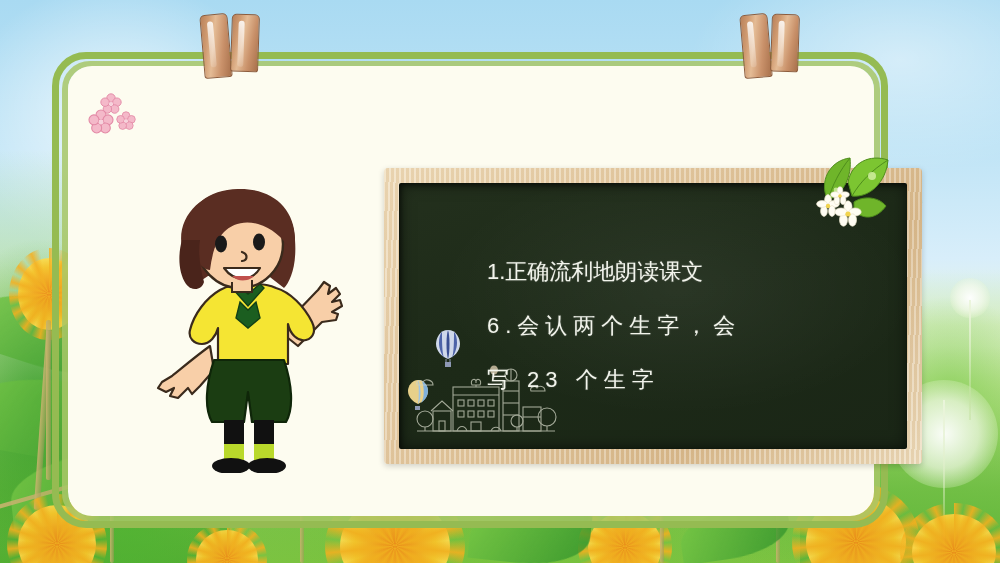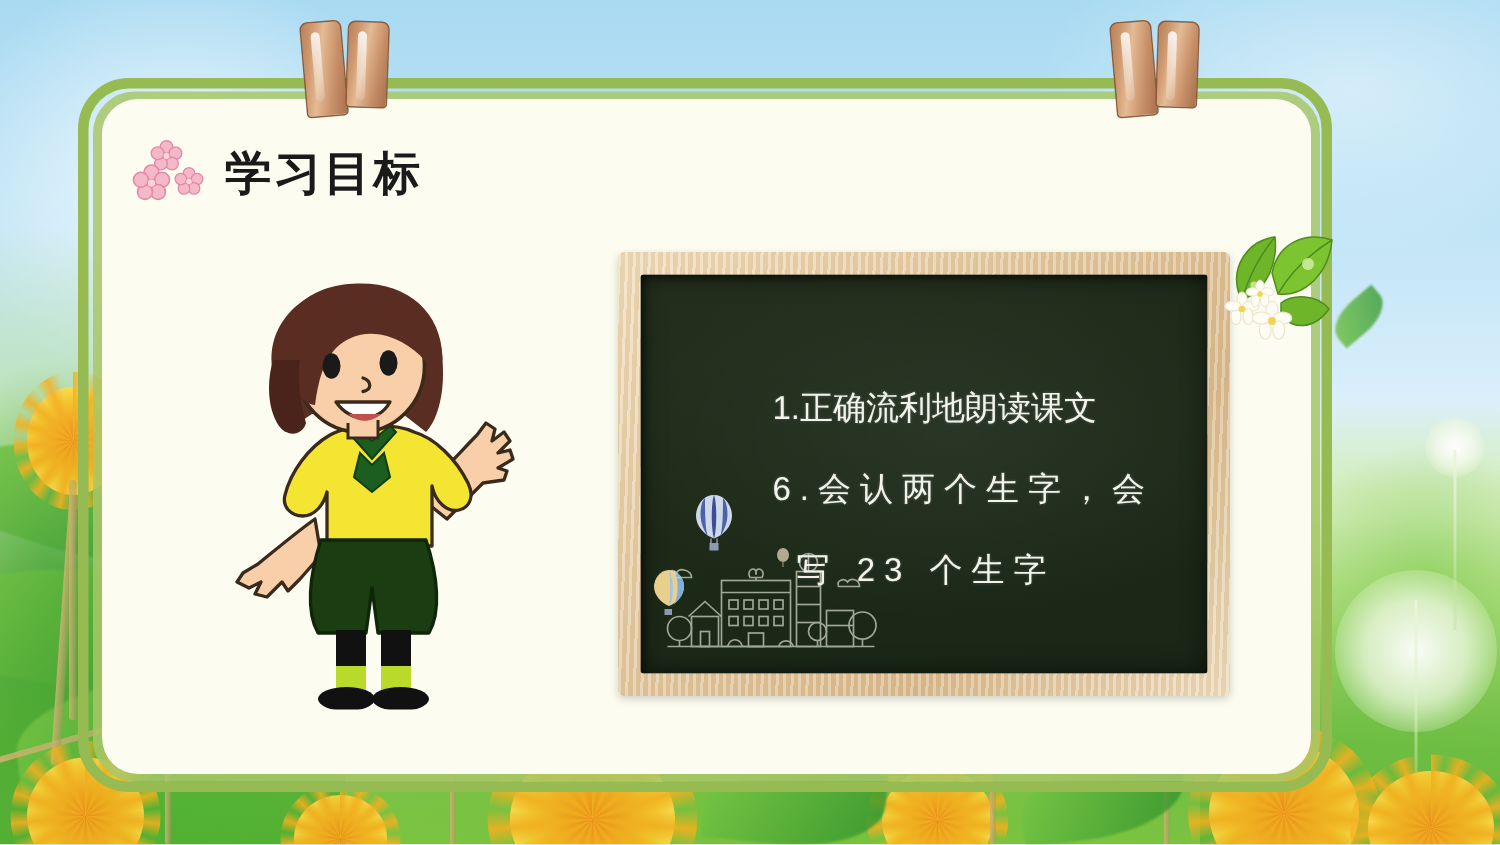--- a/index.html
+++ b/index.html
@@ -180,22 +180,22 @@
     line-height: 1;
     white-space: nowrap;
   }
 
   
   .girl { position: absolute; left: 148px; top: 178px; width: 215px; height: 295px; }
 
   
   .board-wrap {
     position: absolute;
-    left: 412px; top: 168px;
-    width: 408px; height: 296px;
+    left: 384px; top: 168px;
+    width: 538px; height: 296px;
   }
   .board-frame {
     position: absolute; inset: 0;
     border-radius: 4px;
     background:
       repeating-linear-gradient(92deg, rgba(255,255,255,0.28) 0 2px, rgba(190,150,100,0.13) 2px 5px),
       linear-gradient(135deg, #efdcba 0%, #e2c79e 40%, #d8b98c 70%, #eddcbd 100%);
     box-shadow: 0 2px 6px rgba(0,0,0,0.18);
   }
   .board-inner {
@@ -219,21 +219,21 @@
     font-size: 22px;
     line-height: 1;
     margin-bottom: 32px;
     text-align: left;
     padding-left: 88px;
     text-shadow: 0 0 2px rgba(255,255,255,0.25);
     white-space: nowrap;
   }
   .board-line.l1 { letter-spacing: 0px; }
   .board-line.l2 { letter-spacing: 6px; }
-  .board-line.l3 { letter-spacing: 6px; margin-left: 16px; }
+  .board-line.l3 { letter-spacing: 6px; }
 
   
   .doodle { position: absolute; left: 12px; bottom: 6px; width: 150px; height: 120px; }
 
   
   .balloon { position: absolute; }
 
   
   .board-deco { position: absolute; left: 396px; top: 152px; width: 96px; height: 86px; }
 </style>
@@ -328,21 +328,20 @@
             <circle cx="12" cy="5.5" r="4.6"></circle>
               <circle cx="18.5" cy="10" r="4.6"></circle>
             <circle cx="16" cy="17.5" r="4.6"></circle>
               <circle cx="8" cy="17.5" r="4.6"></circle>
             <circle cx="5.5" cy="10" r="4.6"></circle>
           </g>
           <circle cx="12" cy="12" r="2.2" fill="#f7d3dd"></circle>
         </svg>
       </div>
     </div>
-    <div class="title-text">学习目标</div>
   </div>
 
   <div class="girl">
     <svg width="215" height="295" viewBox="0 0 215 295">
 
       <path d="M34 70 C28 40 52 14 86 12 C124 10 146 32 147 62 C149 88 142 104 136 110 L118 96 L60 98 L42 110 C36 100 36 84 34 70 Z" fill="#5a2d22"></path>
 
       <path d="M62 168 C48 178 34 190 24 198 L14 204 L10 210 L18 214 L26 210 L22 218 L30 220 L40 210 L44 216 L52 208 L66 192 Z" fill="#f8cfa8" stroke="#3a2a1c" stroke-width="2.2" stroke-linejoin="round"></path>
 
       <path d="M130 152 C146 138 160 122 170 112 L176 104 L182 108 L180 116 L188 110 L192 116 L184 124 L192 122 L194 128 L184 134 L190 136 L188 142 L174 144 L150 168 Z" fill="#f8cfa8" stroke="#3a2a1c" stroke-width="2.2" stroke-linejoin="round"></path>

